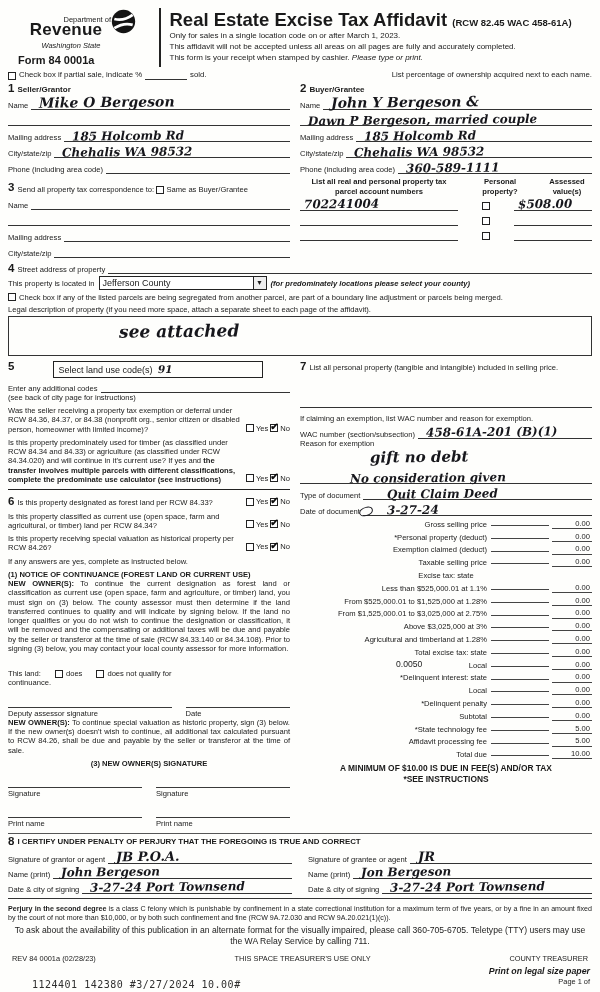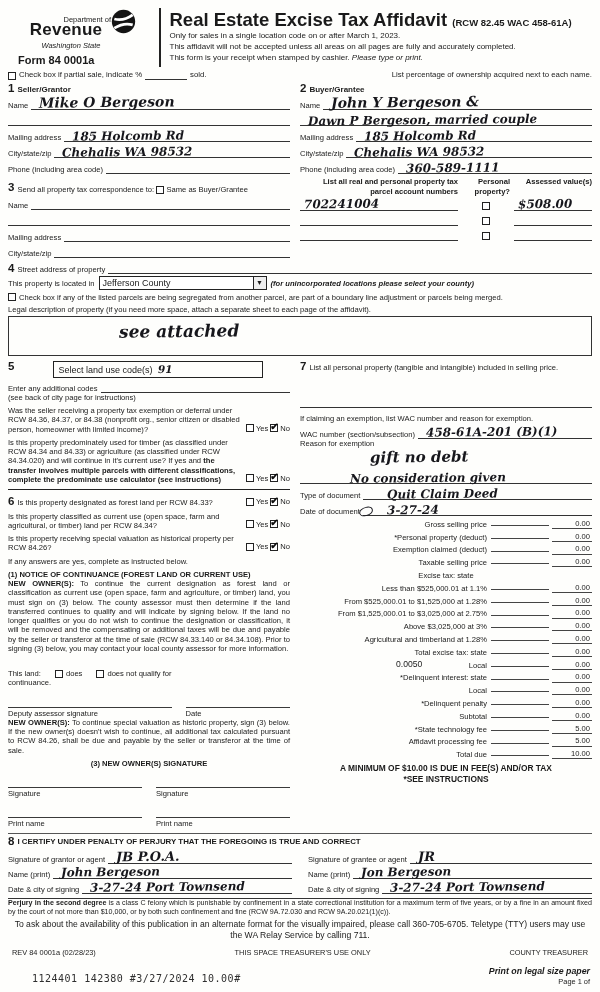--- a/index.html
+++ b/index.html
@@ -39,21 +39,21 @@
 .blank-short{display:inline-block;width:42px;border-bottom:1px solid #333;height:9px}
 
 .cols{display:flex;gap:10px}
 .colL{width:282px;flex:none}
 .colR{flex:1;min-width:0}
 .sechead{display:flex;align-items:flex-end;margin-top:3px}
 .sechead b{font-size:8px}
 .mt2{margin-top:2px}.mt4{margin-top:4px}.mt6{margin-top:6px}.mt8{margin-top:8px}
 .row-h16{height:16px;align-items:flex-end}
 
-.p-head{display:flex;gap:8px;font-weight:700;text-align:right;margin-top:3px}
+.p-head{display:flex;gap:20px;font-weight:700;text-align:center;margin-top:3px}
 .ph1{width:158px}.ph2{width:44px}.ph3{flex:1}
 .p-row{display:flex;gap:6px;align-items:flex-end;height:15px}
 .p-num{width:158px;border-bottom:1.1px solid #333;position:relative}
 .p-cbcell{width:44px;text-align:center}
 .p-val{flex:1;border-bottom:1.1px solid #333;position:relative}
 .p-num .hw,.p-val .hw{position:absolute;bottom:-2px;left:4px}
 
 .sec4{margin-top:5px}
 .locrow{display:flex;align-items:center;gap:4px;margin-top:2px}
 .dropdown{display:inline-flex;align-items:center;border:1.4px solid #222;height:14px;width:168px;justify-content:space-between;background:#fff}
@@ -96,21 +96,21 @@
 
 .sec8{margin-top:4px;border-top:1px solid #555;padding-top:2px}
 .certify{display:flex;align-items:flex-end}
 .certify b{font-size:7.9px}
 .sigcols{display:flex;gap:16px;margin-top:2px}
 .sigcol{flex:1}
 .sigcol .fline{height:15px}
 .hw-sig{font-size:13px}
 .scribble{position:absolute;left:-4px;bottom:-1px;width:14px;height:9px;border:1.4px solid #1c1c22;border-radius:60% 40% 55% 45%;transform:rotate(-12deg)}
 
-.perjury{font-size:7.1px;text-align:justify;margin-top:4px;border-top:1.2px solid #333;padding-top:0}
+.perjury{font-size:7.1px;text-align:justify;margin-top:4px;border-top:1.2px solid #333;padding-top:6px}
 .access{font-size:8.6px;text-align:center;margin-top:3px;line-height:1.2}
 .footrow{display:flex;justify-content:space-between;margin-top:8px;font-size:7.4px;padding:0 4px}
 .stamp{font-family:"DejaVu Sans Mono",monospace;font-size:10px;color:#2e2e2e;margin:16px 0 0 24px;letter-spacing:.5px}
 .printnote{position:absolute;right:10px;bottom:6px;text-align:right}
 .printnote .pn1{font-weight:700;font-style:italic;font-size:8.8px}
 .printnote .pn2{font-size:7.4px}
 </style>
 </head>
 <body>
 
@@ -274,21 +274,21 @@
         <span class="snum">4</span>
         <span class="flabel">Street address of property</span>
         <span class="fvalue"></span>
       </div>
     <div class="locrow">
       <span>This property is located in</span>
       <span class="dropdown">
         <span class="dd-text">Jefferson County</span>
         <span class="dd-btn">▼</span>
       </span>
-      <i><b>(for unincorporated locations please select your county)</b></i>
+      <i><b>(for predominately locations please select your county)</b></i>
     </div>
     <div class="cbrow">
       <span class="cb"></span>
       <span>Check box if any of the listed parcels are being segregated from another parcel, are part of a boundary line adjustment or parcels being merged.</span>
     </div>
     <div class="mt2">Legal description of property (if you need more space, attach a separate sheet to each page of the affidavit).</div>
     <div class="legalbox">
       <span class="hw hw-xl">see  attached</span>
     </div>
   </div>

